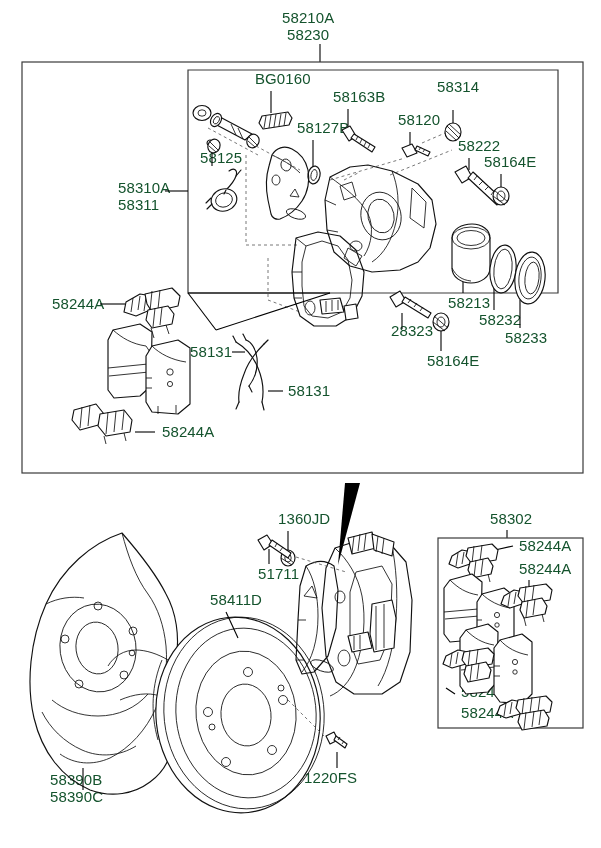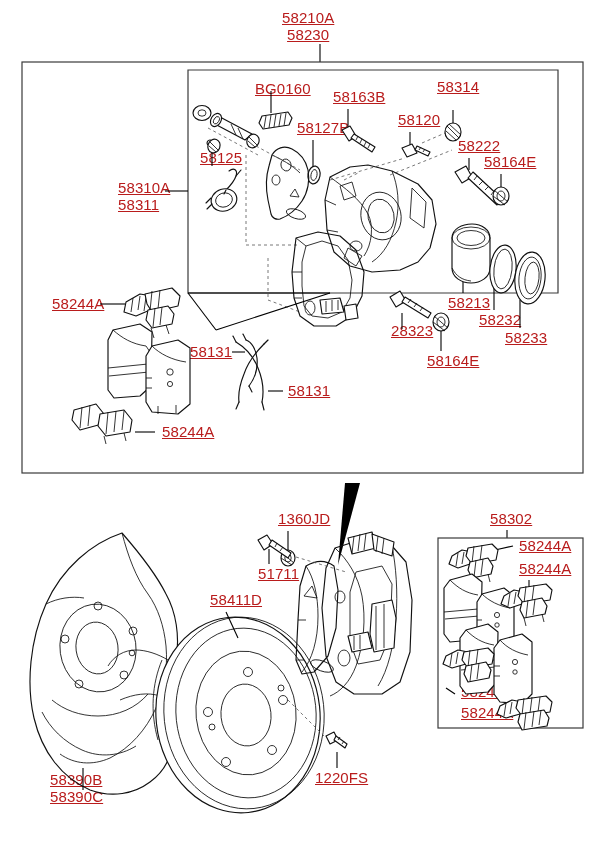--- a/index.html
+++ b/index.html
@@ -1,40 +1,40 @@
 <!DOCTYPE html>
 <html><head>
 <meta charset="utf-8">
 <style>
   html,body{margin:0;padding:0;background:#ffffff;}
   body{width:601px;height:848px;position:relative;overflow:hidden;
        font-family:"Liberation Sans",sans-serif;color:#000;}
   #stage{position:absolute;inset:0;width:601px;height:848px;}
   .lbl{position:absolute;font-size:15px;line-height:16px;white-space:pre;
-       letter-spacing:0.1px;color:#b91c1c;text-decoration:underline;}
+       letter-spacing:0.1px;color:#14532d;}
   .lbl.two{line-height:16.5px;}
   svg{position:absolute;left:0;top:0;width:601px;height:848px;overflow:visible;}
   .ln{stroke:#000;stroke-width:1.1;fill:none;}
   .bx{stroke:#3a3a3a;stroke-width:1.2;fill:none;}
   .pt{stroke:#111;stroke-width:1.15;fill:none;stroke-linejoin:round;stroke-linecap:round;}
   .ptf{stroke:#111;stroke-width:1.15;fill:#fff;stroke-linejoin:round;stroke-linecap:round;}
   .thin{stroke:#111;stroke-width:0.85;fill:none;}
   .dash{stroke:#555;stroke-width:0.8;fill:none;stroke-dasharray:3 3;}
   .solidfill{fill:#000;stroke:none;}
 </style>
 </head>
 <body>
 
 <div id="stage">
 
   <div class="lbl two" style="left:282px;top:10px;text-align:center;"><span>58210A</span><br><span>58230</span></div>
 
   <div class="lbl two" style="left:118px;top:180px;"><span>58310A</span><br><span>58311</span></div>
 
-  <div class="lbl" style="left:255px;top:81px;text-align:right;">BG0160</div>
+  <div class="lbl" style="left:255px;top:71px;text-align:right;">BG0160</div>
   <div class="lbl" style="left:333px;top:89px;">58163B</div>
   <div class="lbl" style="left:437px;top:79px;">58314</div>
   <div class="lbl" style="left:398px;top:112px;">58120</div>
   <div class="lbl" style="left:297px;top:120px;">58127B</div>
   <div class="lbl" style="left:458px;top:138px;">58222</div>
   <div class="lbl" style="left:484px;top:154px;">58164E</div>
   <div class="lbl" style="left:200px;top:150px;text-align:right;">58125</div>
   <div class="lbl" style="left:448px;top:295px;">58213</div>
   <div class="lbl" style="left:479px;top:312px;">58232</div>
   <div class="lbl" style="left:505px;top:330px;">58233</div>
@@ -42,21 +42,21 @@
   <div class="lbl" style="left:427px;top:353px;">58164E</div>
 
   <div class="lbl" style="left:52px;top:296px;">58244A</div>
   <div class="lbl" style="left:190px;top:344px;">58131</div>
   <div class="lbl" style="left:288px;top:383px;">58131</div>
   <div class="lbl" style="left:162px;top:424px;">58244A</div>
 
   <div class="lbl" style="left:278px;top:511px;">1360JD</div>
   <div class="lbl" style="left:258px;top:566px;">51711</div>
   <div class="lbl" style="left:210px;top:592px;">58411D</div>
-  <div class="lbl" style="left:315px;top:770px;">1220FS</div>
+  <div class="lbl" style="left:304px;top:770px;">1220FS</div>
 
   <div class="lbl two" style="left:50px;top:772px;"><span>58390B</span><br><span>58390C</span></div>
 
   <div class="lbl" style="left:490px;top:511px;">58302</div>
   <div class="lbl" style="left:519px;top:538px;">58244A</div>
   <div class="lbl" style="left:519px;top:561px;">58244A</div>
   <div class="lbl" style="left:461px;top:684px;">58244A</div>
   <div class="lbl" style="left:461px;top:705px;">58244A</div>
 
   <svg viewBox="0 0 601 848" xmlns="http://www.w3.org/2000/svg">

